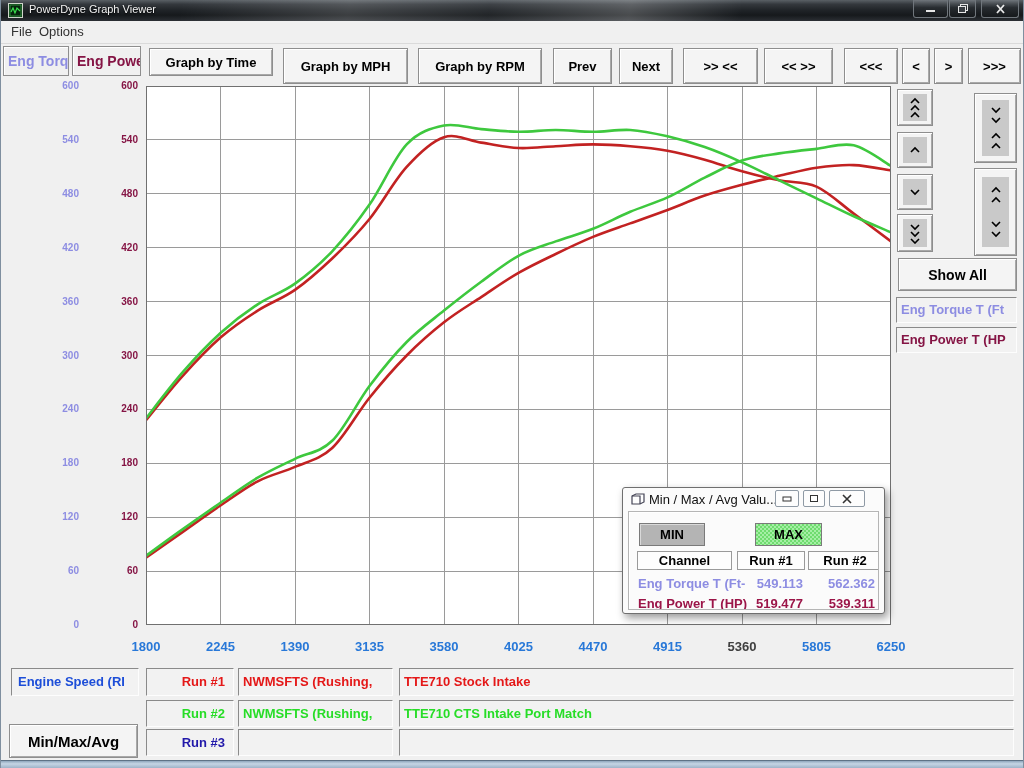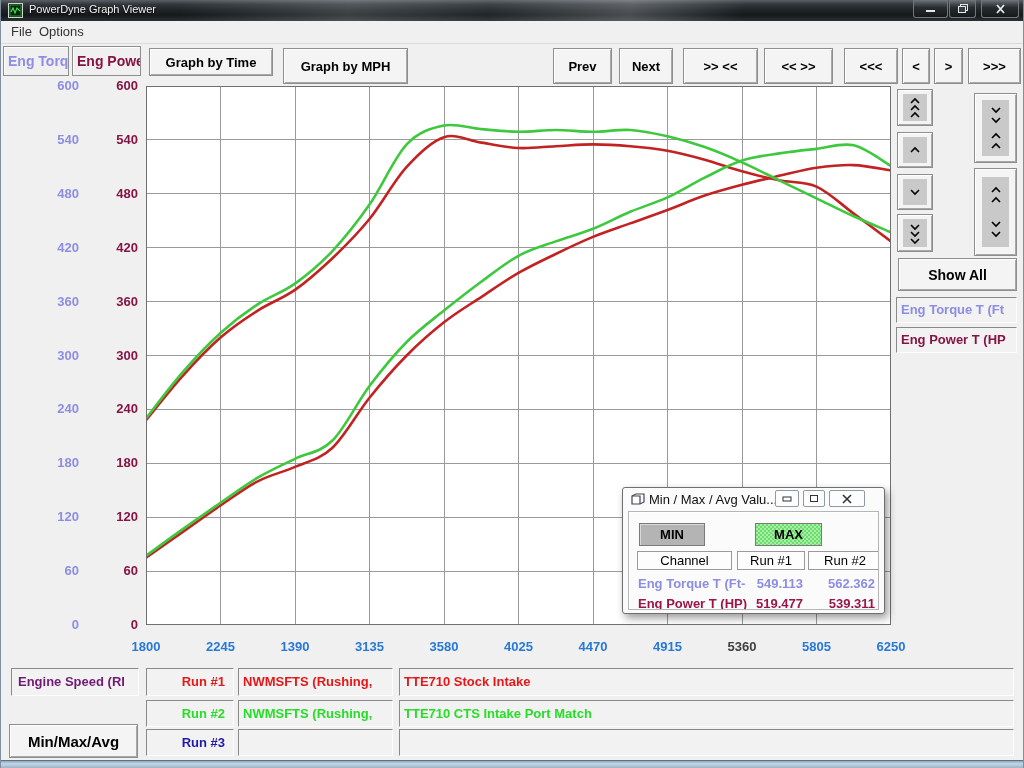--- a/index.html
+++ b/index.html
@@ -25,21 +25,21 @@
     display:flex;align-items:center;justify-content:center;
     font-weight:bold;font-size:13px;color:#000;white-space:nowrap;overflow:hidden;}
   .sunken{position:absolute;background:#f2f2f2;border:1px solid;border-color:#8a8a8a #fdfdfd #fdfdfd #8a8a8a;
     box-sizing:border-box;font-weight:bold;font-size:13px;overflow:hidden;white-space:nowrap;}
   
   .axis-tab{position:absolute;top:46px;height:30px;background:#f0f0f0;border:1px solid #8e8e8e;
     box-sizing:border-box;box-shadow:inset 1px 1px 0 #fff;display:flex;align-items:center;
     font-weight:bold;font-size:14px;padding-left:4px;overflow:hidden;white-space:nowrap;}
   
   .chart{position:absolute;left:145px;top:86px;}
-  .ylab{position:absolute;width:60px;text-align:right;font-weight:bold;font-size:13px;line-height:16px;}
+  .ylab{position:absolute;width:60px;text-align:right;font-weight:bold;font-size:10px;line-height:16px;}
   .xlab{position:absolute;width:64px;text-align:center;font-weight:bold;font-size:13px;}
   
   .pad{background:#c9c9c9;display:flex;flex-direction:column;align-items:center;justify-content:center;gap:1px;}
   
   .mm-window{position:absolute;left:621px;top:487px;width:263px;height:127px;background:#fbfbfb;
     border:1px solid #6f6f6f;border-radius:3px;box-shadow:3px 4px 9px rgba(0,0,0,.4);box-sizing:border-box;}
   .mm-titlebar{position:absolute;left:0;top:0;right:0;height:22px;}
   .mm-title{position:absolute;left:26px;top:4px;font-size:13px;color:#111;white-space:nowrap;}
   .mm-tbtn{position:absolute;top:2px;height:17px;background:#fdfdfd;border:1px solid #8f9aa5;border-radius:2px;
     box-sizing:border-box;display:flex;align-items:center;justify-content:center;}
@@ -49,21 +49,21 @@
     border:1px solid #7a7a7a;box-shadow:inset 1px 1px 0 #d9d9d9;box-sizing:border-box;
     display:flex;align-items:center;justify-content:center;font-weight:bold;font-size:13px;}
   .mm-maxbtn{position:absolute;left:126px;top:11px;width:67px;height:23px;
     background-color:#a5efa5;
     background-image:linear-gradient(45deg,#6fdc6f 25%,transparent 25%,transparent 75%,#6fdc6f 75%),
                      linear-gradient(45deg,#6fdc6f 25%,transparent 25%,transparent 75%,#6fdc6f 75%);
     background-size:4px 4px;background-position:0 0,2px 2px;
     border:1px solid #7a7a7a;box-sizing:border-box;
     display:flex;align-items:center;justify-content:center;font-weight:bold;font-size:13px;}
   .mm-head{position:absolute;top:39px;height:19px;background:#fdfdfd;border:1px solid #9a9a9a;
-    box-sizing:border-box;display:flex;align-items:center;justify-content:center;font-weight:normal;font-size:13px;}
+    box-sizing:border-box;display:flex;align-items:center;justify-content:center;font-weight:bold;font-size:13px;}
   .mm-cell{position:absolute;font-weight:bold;font-size:13px;white-space:nowrap;}
   
   .bstrip{position:absolute;left:0;bottom:0;width:100%;height:7px;
     background:linear-gradient(180deg,#8ea6bc,#c5d5e4 40%,#9db3c8);border-top:1px solid #5f7386;}
 </style>
 </head>
 <body>
 
 <div class="frame">
 
@@ -96,20 +96,21 @@
   <div class="menubar">
     <span class="menu-item" style="left:4px;">File</span>
     <span class="menu-item" style="left:32px;">Options</span>
   </div>
 
   <div class="axis-tab" style="left:2px;width:66px;color:#8d8de2;">Eng Torq</div>
   <div class="axis-tab" style="left:71px;width:69px;color:#851545;">Eng Powe</div>
 
   <div class="btn" style="left:148px;top:48px;width:124px;height:28px;">Graph by Time</div>
   <div class="btn" style="left:282px;top:48px;width:125px;height:36px;">Graph by MPH</div>
+  <div class="btn" style="left:417px;top:48px;width:124px;height:36px;">Graph by RPM</div>
   <div class="btn" style="left:552px;top:48px;width:59px;height:36px;">Prev</div>
   <div class="btn" style="left:618px;top:48px;width:54px;height:36px;">Next</div>
   <div class="btn" style="left:682px;top:48px;width:75px;height:36px;">&gt;&gt; &lt;&lt;</div>
   <div class="btn" style="left:763px;top:48px;width:69px;height:36px;">&lt;&lt; &gt;&gt;</div>
   <div class="btn" style="left:843px;top:48px;width:54px;height:36px;">&lt;&lt;&lt;</div>
   <div class="btn" style="left:901px;top:48px;width:28px;height:36px;">&lt;</div>
   <div class="btn" style="left:933px;top:48px;width:29px;height:36px;">&gt;</div>
   <div class="btn" style="left:967px;top:48px;width:53px;height:36px;">&gt;&gt;&gt;</div>
 
   <div id="y-labels">
@@ -259,21 +260,21 @@
       <div class="mm-head" style="left:179px;width:74px;">Run #2</div>
       <div class="mm-cell" style="left: 9px; top: 64px; color: rgb(141, 141, 226);">Eng Torque T (Ft-</div>
       <div class="mm-cell" style="left: 104px; top: 64px; width: 70px; text-align: right; color: rgb(141, 141, 226);">549.113</div>
       <div class="mm-cell" style="left: 176px; top: 64px; width: 70px; text-align: right; color: rgb(141, 141, 226);">562.362</div>
       <div class="mm-cell" style="left: 9px; top: 84px; color: rgb(155, 21, 72);">Eng Power T (HP)</div>
       <div class="mm-cell" style="left: 104px; top: 84px; width: 70px; text-align: right; color: rgb(155, 21, 72);">519.477</div>
       <div class="mm-cell" style="left: 176px; top: 84px; width: 70px; text-align: right; color: rgb(155, 21, 72);">539.311</div>
     </div>
   </div>
 
-  <div class="sunken" style="left: 10px; top: 668px; width: 128px; height: 28px; line-height: 26px; padding-left: 6px; color: #701a75;">Engine Speed (RI</div>
+  <div class="sunken" style="left: 10px; top: 668px; width: 128px; height: 28px; line-height: 26px; padding-left: 6px; color: #1d4ed8;">Engine Speed (RI</div>
   <div class="sunken" style="left: 145px; top: 668px; width: 88px; height: 28px; line-height: 26px; text-align: right; padding-right: 8px; box-sizing: border-box; color: rgb(228, 24, 24);">Run #1</div>
   <div class="sunken" style="left: 237px; top: 668px; width: 155px; height: 28px; line-height: 26px; padding-left: 4px; color: rgb(228, 24, 24);">NWMSFTS (Rushing,</div>
   <div class="sunken" style="left: 398px; top: 668px; width: 615px; height: 28px; line-height: 26px; padding-left: 4px; color: rgb(228, 24, 24);">TTE710 Stock Intake</div>
 
   <div class="sunken" style="left: 145px; top: 700px; width: 88px; height: 27px; line-height: 25px; text-align: right; padding-right: 8px; box-sizing: border-box; color: rgb(39, 221, 39);">Run #2</div>
   <div class="sunken" style="left: 237px; top: 700px; width: 155px; height: 27px; line-height: 25px; padding-left: 4px; color: rgb(39, 221, 39);">NWMSFTS (Rushing,</div>
   <div class="sunken" style="left: 398px; top: 700px; width: 615px; height: 27px; line-height: 25px; padding-left: 4px; color: rgb(39, 221, 39);">TTE710 CTS Intake Port Match</div>
 
   <div class="btn" style="left:8px;top:724px;width:129px;height:34px;font-size:15px;">Min/Max/Avg</div>
   <div class="sunken" style="left: 145px; top: 729px; width: 88px; height: 27px; line-height: 25px; text-align: right; padding-right: 8px; box-sizing: border-box; color: rgb(34, 25, 170);">Run #3</div>

